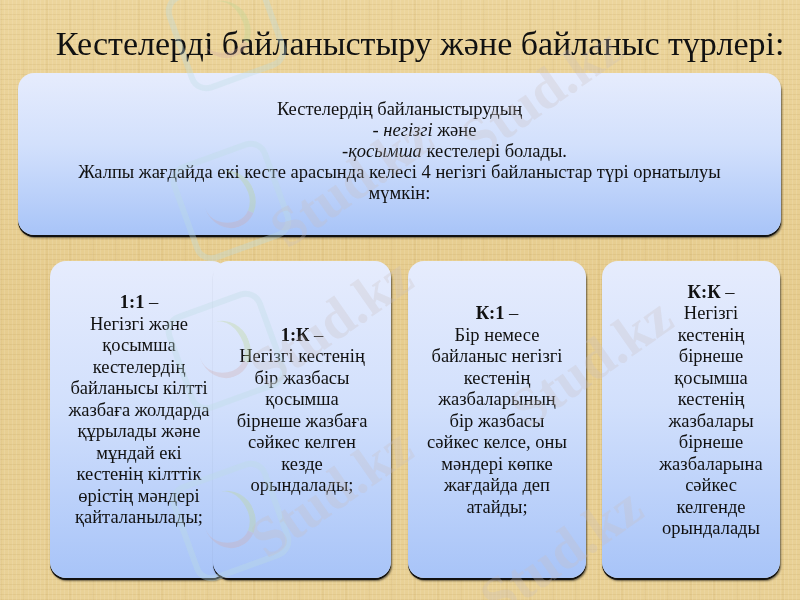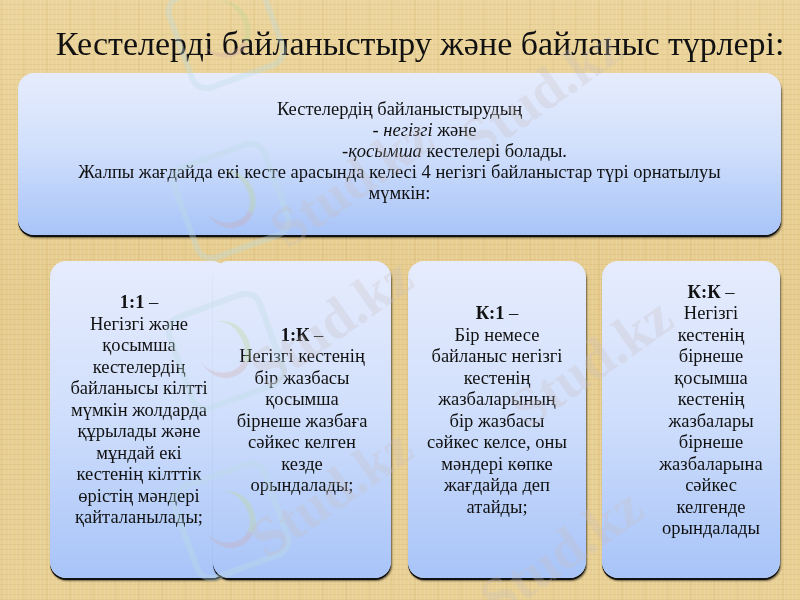--- a/index.html
+++ b/index.html
@@ -127,21 +127,21 @@
   <span class="line">мүмкін:</span>
 </div>
 
 <div class="box card" id="card-1">
   <span><b class="head">1:1</b><span> –</span></span>
   <span class="body">
     <span class="body-line">Негізгі және</span>
     <span class="body-line">қосымша</span>
     <span class="body-line">кестелердің</span>
     <span class="body-line">байланысы кілтті</span>
-    <span class="body-line">мүмкін жолдарда</span>
+    <span class="body-line">жазбаға жолдарда</span>
     <span class="body-line">құрылады және</span>
     <span class="body-line">мұндай екі</span>
     <span class="body-line">кестенің кілттік</span>
     <span class="body-line">өрістің мәндері</span>
     <span class="body-line">қайталанылады;</span>
   </span>
 </div>
 
 <div class="box card" id="card-2">
   <span><b class="head">1:К</b><span> –</span></span>

